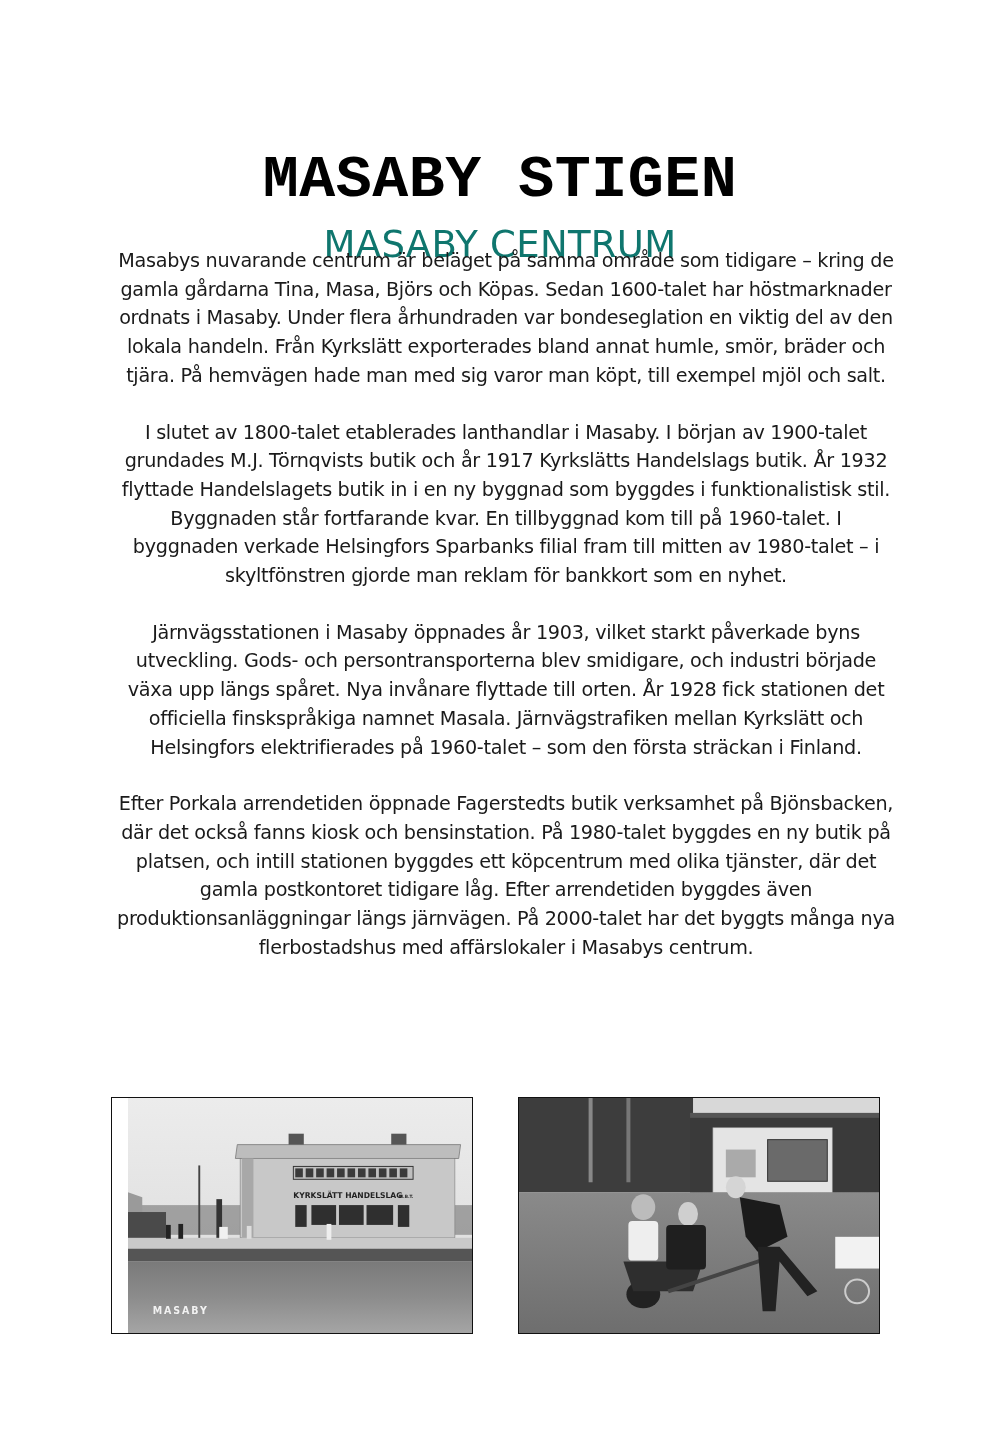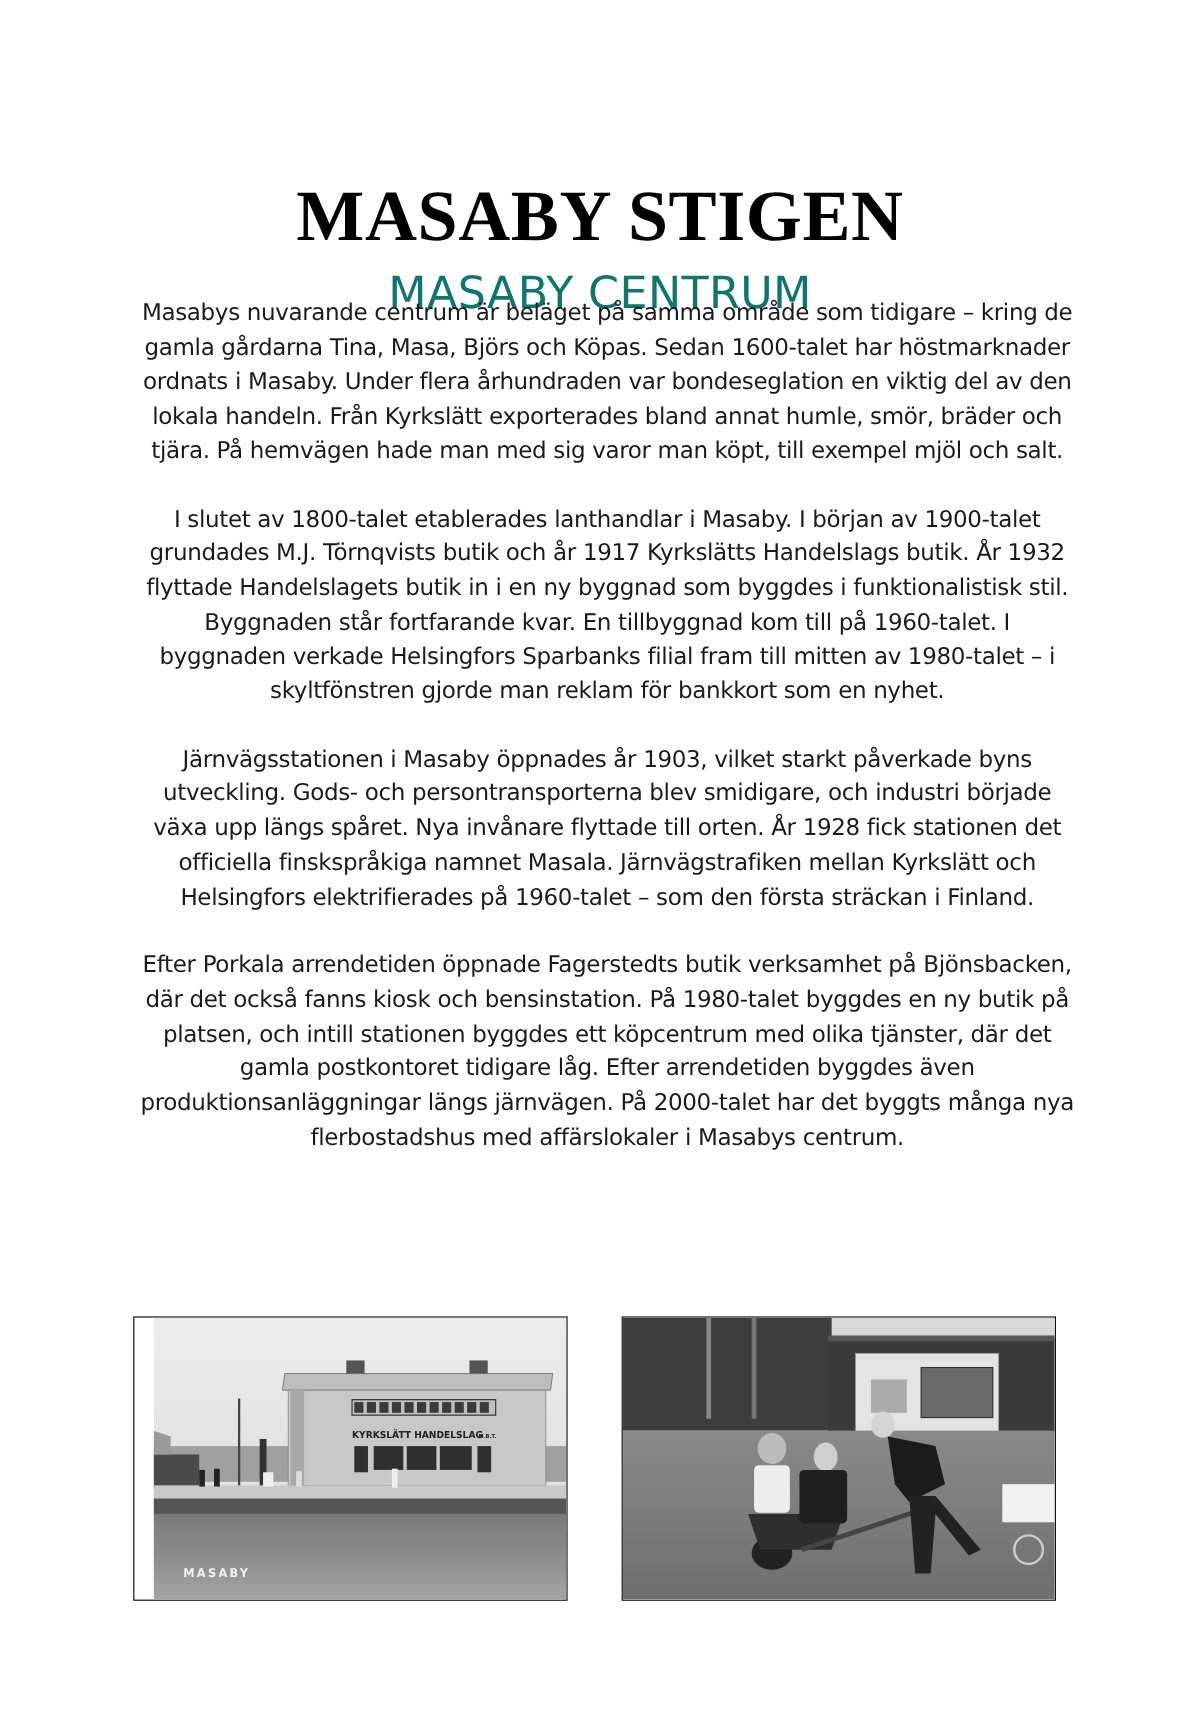--- a/index.html
+++ b/index.html
@@ -4,21 +4,21 @@
 <style>
   html, body { margin: 0; padding: 0; background: #ffffff; }
   body {
     width: 1000px; height: 1435px; position: relative; overflow: hidden;
     font-family: "DejaVu Sans", "Liberation Sans", sans-serif;
     color: #111111;
   }
   .title {
     position: absolute; left: 0; right: 0; top: 100px;
     text-align: center;
-    font-family: Liberation Serif, serif;
+    font-family: Liberation Mono, monospace;
     font-weight: bold; font-size: 60px; letter-spacing: 0.5px;
     line-height: 80px; color: #000;
   }
   .subtitle {
     position: absolute; left: 0; right: 0; top: 188px;
     text-align: center;
     font-family: "DejaVu Sans", sans-serif;
     font-weight: normal; font-size: 37px; line-height: 52px;
     color: #0f766e; letter-spacing: 0.3px;
   }

